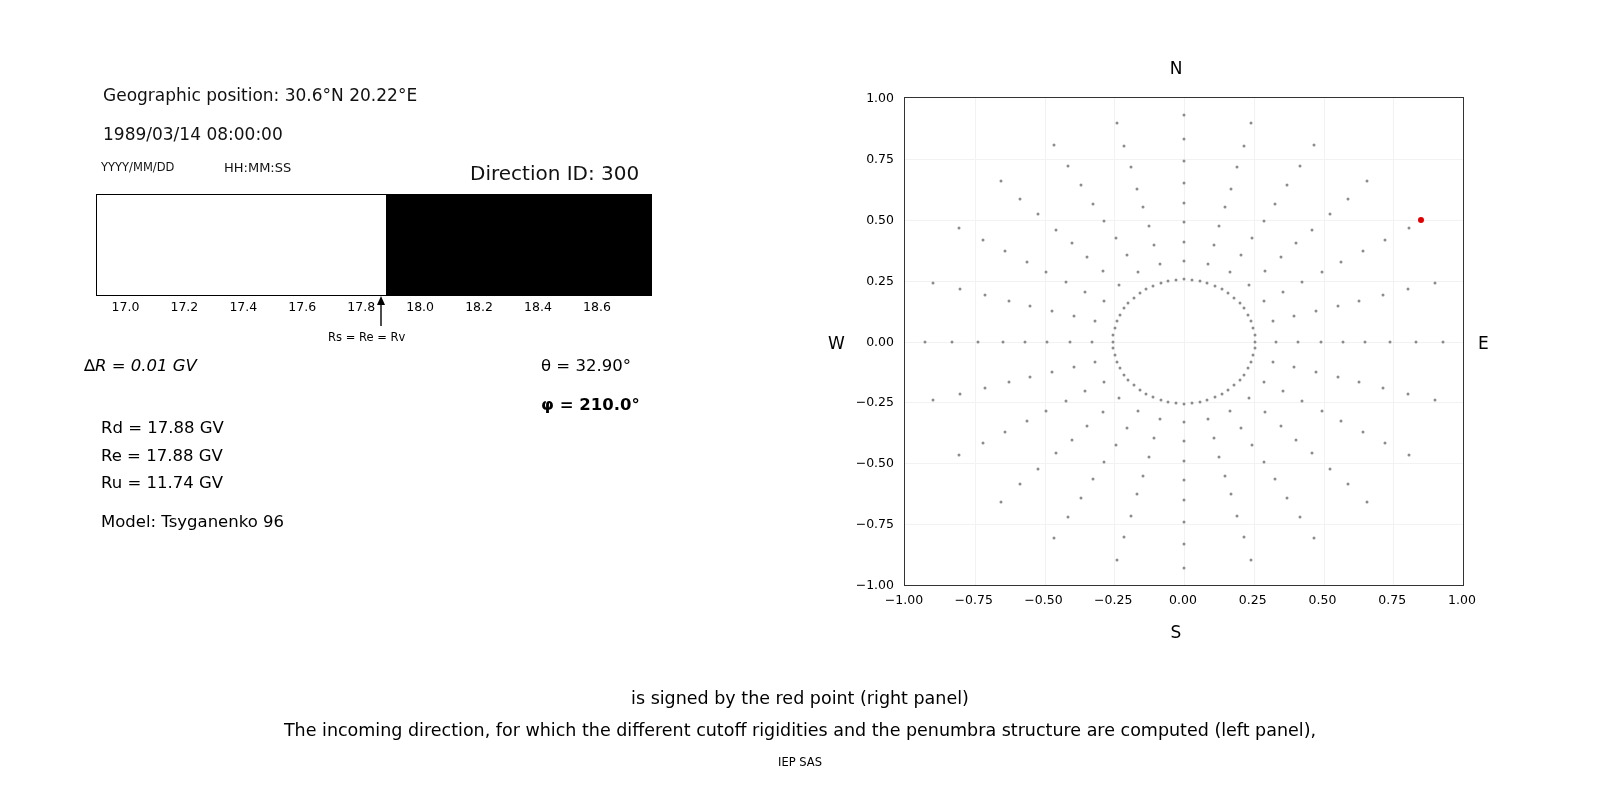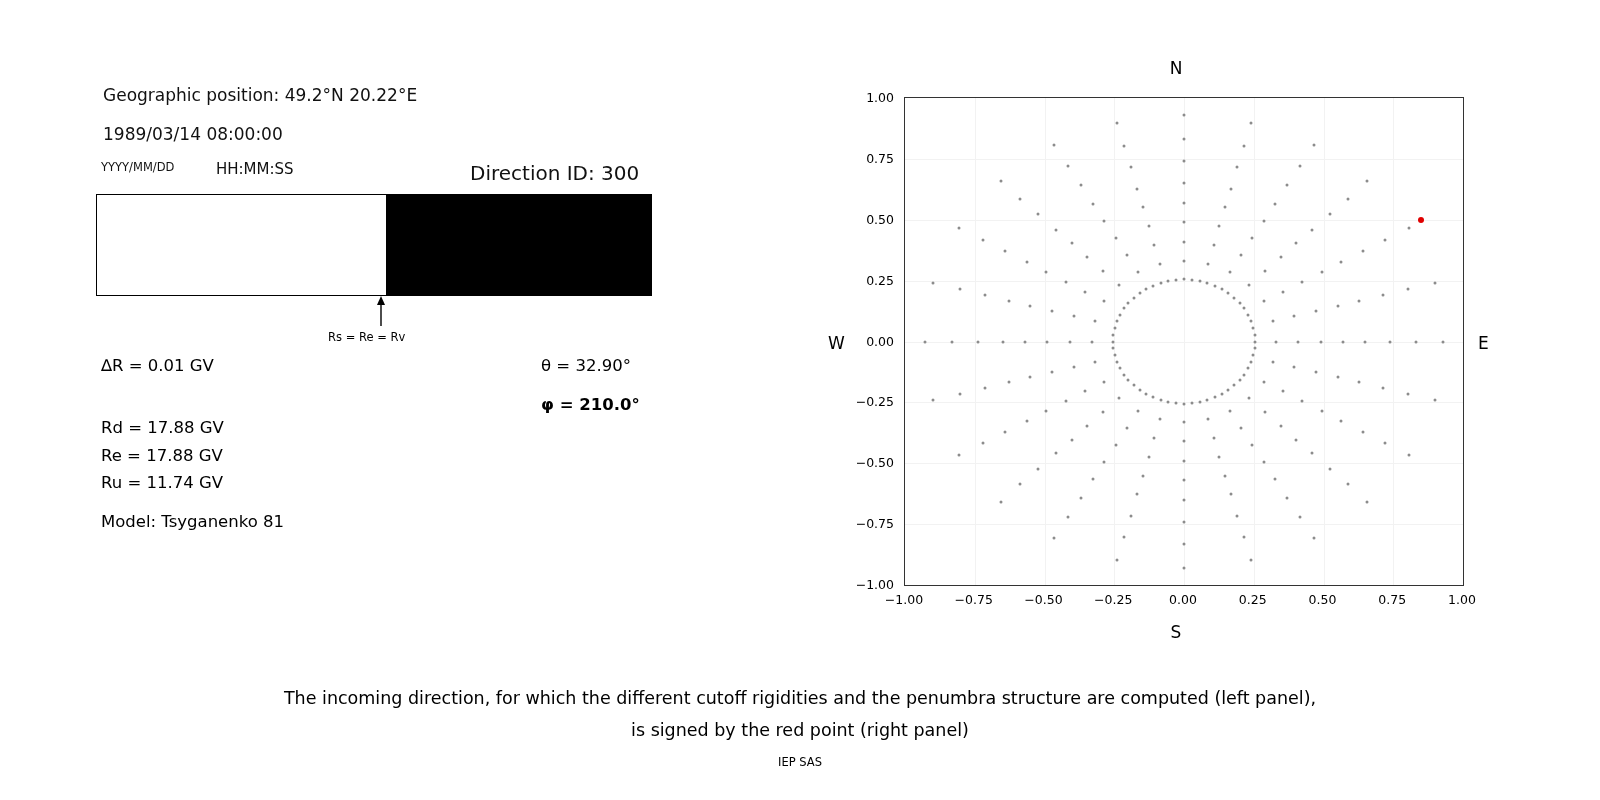--- a/index.html
+++ b/index.html
@@ -27,21 +27,21 @@
 
   .info-line {
     position: absolute;
     font-size: 17px;
     color: #111;
     white-space: nowrap;
   }
   #geo-position { left: 103px; top: 85px; }
   #datetime     { left: 103px; top: 124px; }
   #fmt-date     { left: 101px; top: 160px; font-size: 11.5px; }
-  #fmt-time     { left: 216px; top: 160px; font-size: 15px; }
+  #fmt-time     { left: 224px; top: 160px; font-size: 13px; }
   #direction-id { left: 470px; top: 161px; font-size: 20px; }
 
   
   #penumbra-plot {
     position: absolute;
     left: 96px;
     top: 194px;
     width: 556px;
     height: 102px;
     border: 1px solid #000;
@@ -82,21 +82,21 @@
     top: 330px;
     font-size: 11.5px;
     white-space: nowrap;
   }
 
   .value-line {
     position: absolute;
     font-size: 16.5px;
     white-space: nowrap;
   }
-  #v-dr    { left: 101px; top: 356px; }
+  #v-dr    { left: 84px; top: 356px; font-style: italic; }
   #v-rd    { left: 101px; top: 418px; }
   #v-re    { left: 101px; top: 434px; margin-top: 12px; }
   #v-ru    { left: 101px; top: 473px; }
   #v-model { left: 101px; top: 512px; }
   #v-theta { left: 541px; top: 356px; }
   #v-phi   { left: 541px; top: 395px; font-weight: bold; }
 
   
   #right-panel {
     position: absolute;
@@ -177,42 +177,53 @@
     width: 1600px;
     text-align: center;
     font-size: 11.5px;
   }
 </style>
 </head>
 <body>
 
 <div id="left-panel">
 
-  <div class="info-line" id="geo-position">Geographic position: 49.2°N 20.22°E</div>
+  <div class="info-line" id="geo-position">Geographic position: 30.6°N 20.22°E</div>
   <div class="info-line" id="datetime">1989/03/14 08:00:00</div>
   <div class="info-line" id="fmt-date">YYYY/MM/DD</div>
   <div class="info-line" id="fmt-time">HH:MM:SS</div>
   <div class="info-line" id="direction-id">Direction ID: 300</div>
 
   <div id="penumbra-plot">
       <div class="penumbra-band" style="left: 0px; width: 288.787px; background: rgb(255, 255, 255);"></div>
       <div class="penumbra-band" style="left: 288.787px; width: 265.213px; background: rgb(0, 0, 0);"></div>
+    </div>
+  <div id="penumbra-axis">
+      <div class="tick-label" style="left: 29.4681px;">17.0</div>
+      <div class="tick-label" style="left: 88.4043px;">17.2</div>
+      <div class="tick-label" style="left: 147.34px;">17.4</div>
+      <div class="tick-label" style="left: 206.277px;">17.6</div>
+      <div class="tick-label" style="left: 265.213px;">17.8</div>
+      <div class="tick-label" style="left: 324.149px;">18.0</div>
+      <div class="tick-label" style="left: 383.085px;">18.2</div>
+      <div class="tick-label" style="left: 442.021px;">18.4</div>
+      <div class="tick-label" style="left: 500.957px;">18.6</div>
     </div>
 
   <svg id="rs-arrow" viewBox="0 0 14 30">
     <line x1="7" y1="30" x2="7" y2="6" stroke="#000" stroke-width="1.4"></line>
     <polygon points="7,0 3,9 11,9" fill="#000"></polygon>
   </svg>
   <div id="rs-label">Rs = Re = Rv</div>
 
   <div class="value-line" id="v-dr">∆R = 0.01 GV</div>
   <div class="value-line" id="v-rd">Rd = 17.88 GV</div>
   <div class="value-line" id="v-re">Re = 17.88 GV</div>
   <div class="value-line" id="v-ru">Ru = 11.74 GV</div>
-  <div class="value-line" id="v-model">Model: Tsyganenko 81</div>
+  <div class="value-line" id="v-model">Model: Tsyganenko 96</div>
   <div class="value-line" id="v-theta">θ = 32.90°</div>
   <div class="value-line" id="v-phi">φ = 210.0°</div>
 </div>
 
 <div id="right-panel">
   <div id="sky-axes">
       <div class="gridline-v" style="left: 69.75px;"></div>
       <div class="gridline-v" style="left: 139.5px;"></div>
       <div class="gridline-v" style="left: 209.25px;"></div>
       <div class="gridline-v" style="left: 279px;"></div>
@@ -494,16 +505,16 @@
     <div class="ax-xtick" style="left: 243.5px;">−0.50</div>
     <div class="ax-xtick" style="left: 313.25px;">−0.25</div>
     <div class="ax-xtick" style="left: 383px;">0.00</div>
     <div class="ax-xtick" style="left: 452.75px;">0.25</div>
     <div class="ax-xtick" style="left: 522.5px;">0.50</div>
     <div class="ax-xtick" style="left: 592.25px;">0.75</div>
     <div class="ax-xtick" style="left: 662px;">1.00</div>
   </div>
 
 <div id="caption">
+  <div>is signed by the red point (right panel)</div>
   <div>The incoming direction, for which the different cutoff rigidities and the penumbra structure are computed (left panel),</div>
-  <div>is signed by the red point (right panel)</div>
 </div>
 <div id="credit">IEP SAS</div>
 
 </body></html>

